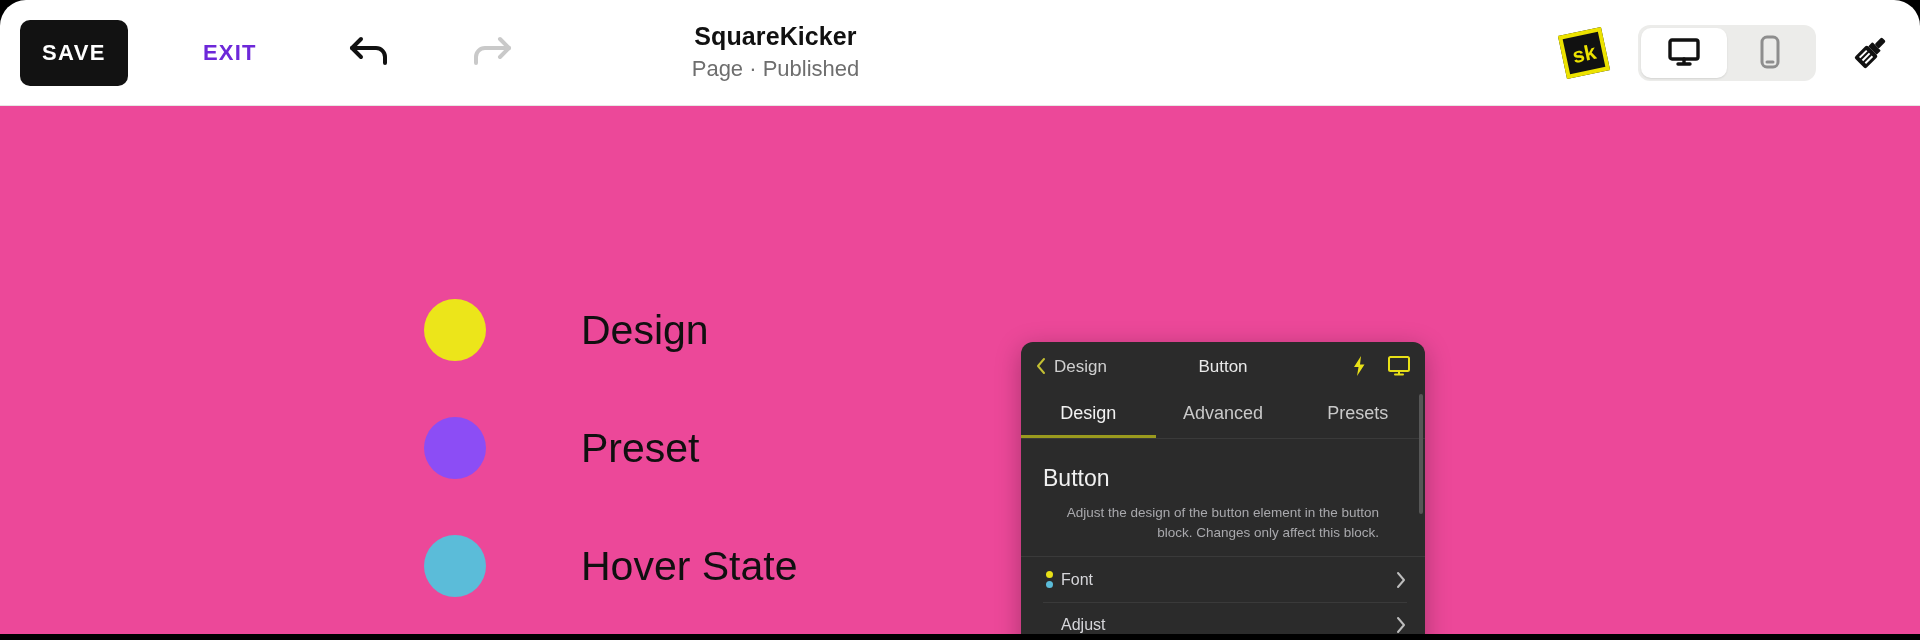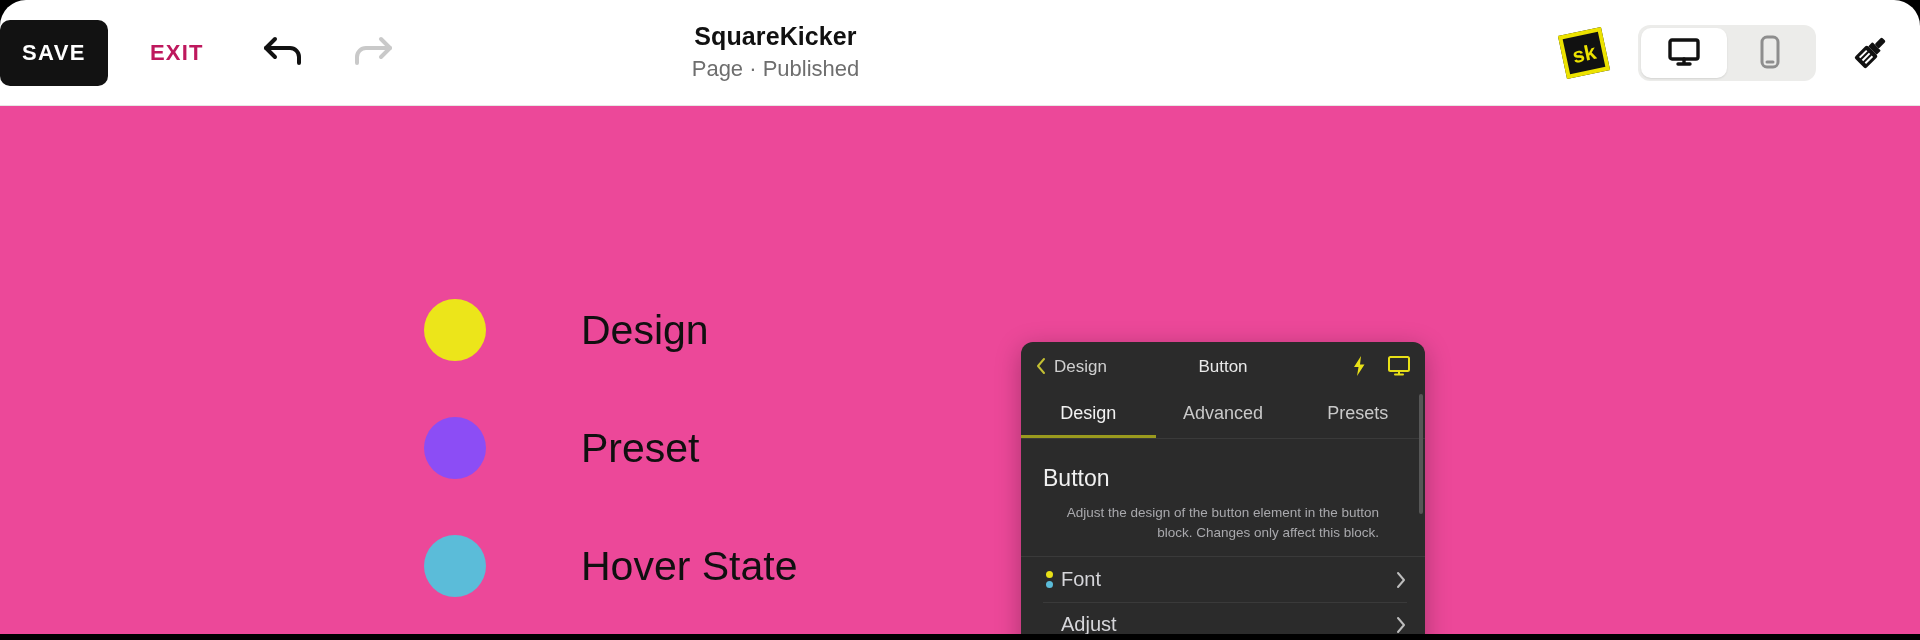--- a/index.html
+++ b/index.html
@@ -34,41 +34,43 @@
     border-radius: 26px 26px 0 0;
     box-sizing: border-box;
     display: flex;
     align-items: center;
     border-bottom: 1px solid #e7e6e4;
   }
 
   .tb-left {
     display: flex;
     align-items: center;
+    padding-left: 20px;
     flex: 0 0 auto;
+    gap: 33px;
   }
 
   #save-button {
     background: #121212;
     color: #ffffff;
     font-size: 22px;
     font-weight: bold;
     letter-spacing: 1.4px;
     border: none;
     border-radius: 10px;
     width: 108px;
     height: 66px;
     cursor: pointer;
     font-family: "Liberation Sans", sans-serif;
   }
 
   #exit-button {
     background: transparent;
     border: none;
-    color: #be185d;
+    color: #6d28d9;
     font-size: 22px;
     font-weight: bold;
     letter-spacing: 1.2px;
     margin-left: 36px;
     cursor: pointer;
     font-family: "Liberation Sans", sans-serif;
     text-align: right;
   }
 
   .icon-btn {
@@ -359,21 +361,21 @@
     flex: 0 0 auto;
     margin-right: 6px;
   }
   .row-dot {
     width: 7px;
     height: 7px;
     border-radius: 50%;
   }
   .row-label {
     color: #d6d6da;
-    font-size: 20px;
+    font-size: 16px;
     font-family: "Liberation Sans", sans-serif;
   }
   .row-chevron {
     margin-left: auto;
     display: flex;
     align-items: center;
   }
   .panel-rows-wrap {
     border-top: 1px solid #3a3a3a;
   }

